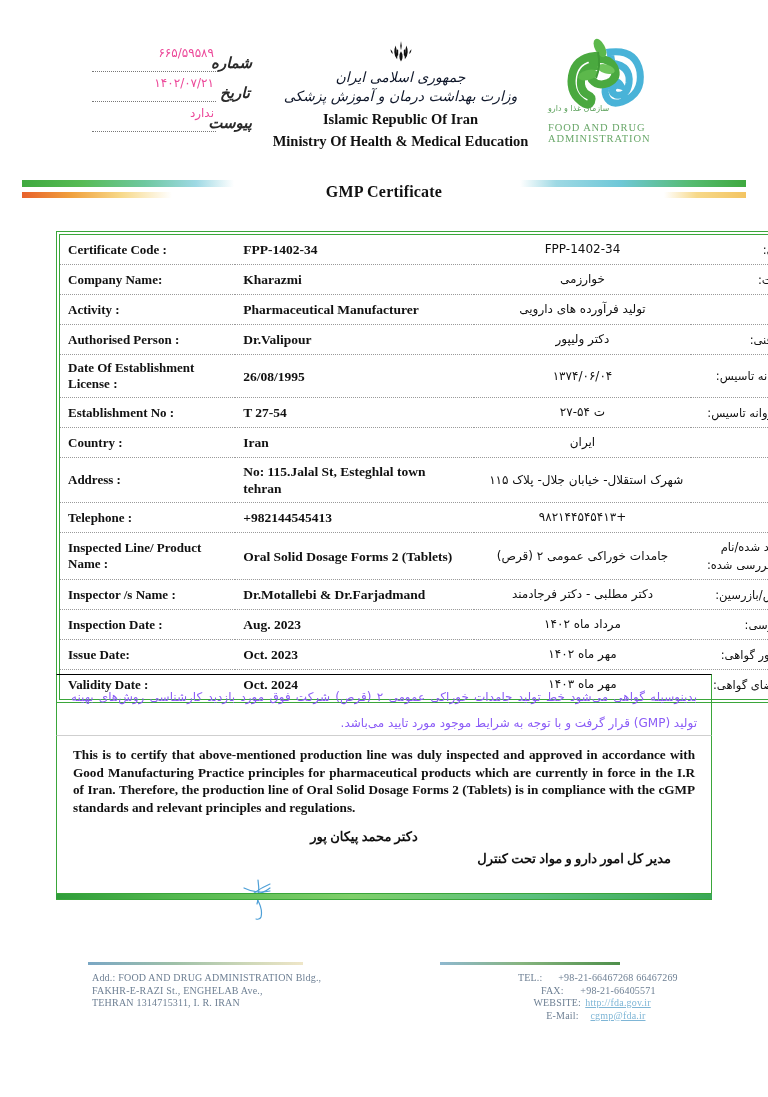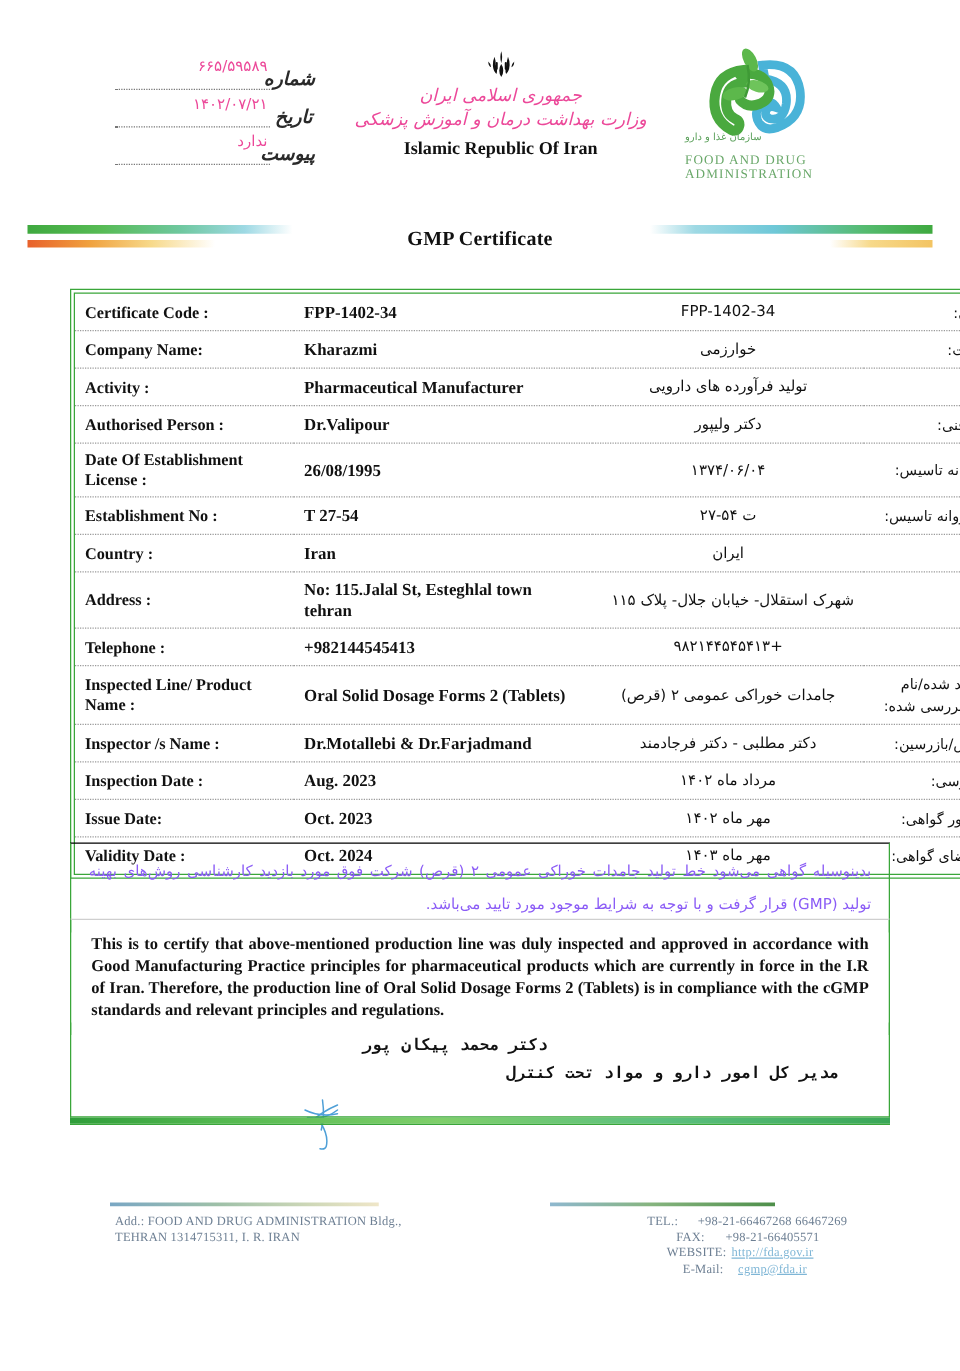--- a/index.html
+++ b/index.html
@@ -84,21 +84,21 @@
     text-align: center;
   }
   .emblem-mark {
     height: 30px;
     line-height: 30px;
   }
   .emblem-fa {
     font-family: "DejaVu Sans", sans-serif;
     font-size: 14px;
     line-height: 19px;
-    color: #ec4899;
+    color: #0f172a;
     direction: rtl;
     font-style: italic;
     letter-spacing: 0.4px;
   }
   .emblem-en {
     font-family: "Liberation Serif", serif;
     font-weight: bold;
     font-size: 14.5px;
     line-height: 18px;
     color: #111;
@@ -256,21 +256,21 @@
     text-align: justify;
     line-height: 17.5px;
     color: #111;
     border-top: 1px solid #cfcfcf;
   }
   .sign-box {
     top: 818px;
     padding: 8px 0 24px 0;
     text-align: center;
     direction: rtl;
-    font-family: Liberation Mono, monospace;
+    font-family: Liberation Serif, serif;
     color: #111;
   }
   .sign-name {
     font-size: 13px;
     font-weight: bold;
     line-height: 22px;
     margin-right: 40px;
   }
   .sign-role {
     font-size: 13px;
@@ -379,20 +379,21 @@
             <path d="M4.6 11.2 q2 1.6 2.3 4.6 q-2.2 -0.9 -2.3 -4.6 z"></path>
             <path d="M25.4 11.2 q-0.1 3.7 -2.3 4.6 q0.3 -3 2.3 -4.6 z"></path>
             <rect x="10.5" y="11.6" width="1.7" height="6.2" rx="0.8"></rect>
             <rect x="17.8" y="11.6" width="1.7" height="6.2" rx="0.8"></rect>
           </g>
         </svg>
       </div>
       <div class="emblem-fa">جمهوری اسلامی ایران</div>
       <div class="emblem-fa">وزارت بهداشت درمان و آموزش پزشکی</div>
       <div class="emblem-en">Islamic Republic Of Iran</div>
+      <div class="emblem-en">Ministry Of Health &amp; Medical Education</div>
     </div>
 
     <div class="fda">
       <div>
         <svg width="108" height="78" viewBox="0 0 108 78" aria-hidden="true">
 
           <path d="M62 16 q26 -3 30 20 q3 22 -18 30 q-12 4 -16 -6 q-3 -9 4 -13 q7 -4 11 3 q-6 -2 -8 2 q-2 5 3 7 q11 2 13 -12 q2 -17 -17 -20 z" fill="none" stroke="#49b3d8" stroke-width="7" stroke-linecap="round"></path>
 
           <path d="M47 20 q-20 2 -23 20 q-3 19 13 28 q4 2 6 -2 q2 -5 -3 -7 q-8 -4 -7 -15 q1 -13 15 -14 z" fill="none" stroke="#4aa93f" stroke-width="8" stroke-linecap="round"></path>
           <path d="M44 24 q16 -4 22 7 q5 11 -6 16 q-10 4 -16 -3" fill="none" stroke="#4aa93f" stroke-width="8" stroke-linecap="round"></path>
@@ -528,20 +529,21 @@
   </div>
 
   <div class="frame-bottom"></div>
 
   <div class="footer">
     <div class="footer-rule fr-left"></div>
     <div class="footer-rule fr-right"></div>
 
     <div class="footer-col fc-left">
       <div>Add.: FOOD AND DRUG ADMINISTRATION  Bldg.,</div>
+      <div>FAKHR-E-RAZI St., ENGHELAB Ave.,</div>
       <div>TEHRAN 1314715311, I. R. IRAN</div>
     </div>
 
     <div class="footer-col fc-right">
       <div>
         <span class="lbl">TEL.:</span><span>+98-21-66467268   66467269</span>
       </div>
       <div>
         <span class="lbl">FAX:</span><span>+98-21-66405571</span>
       </div>

